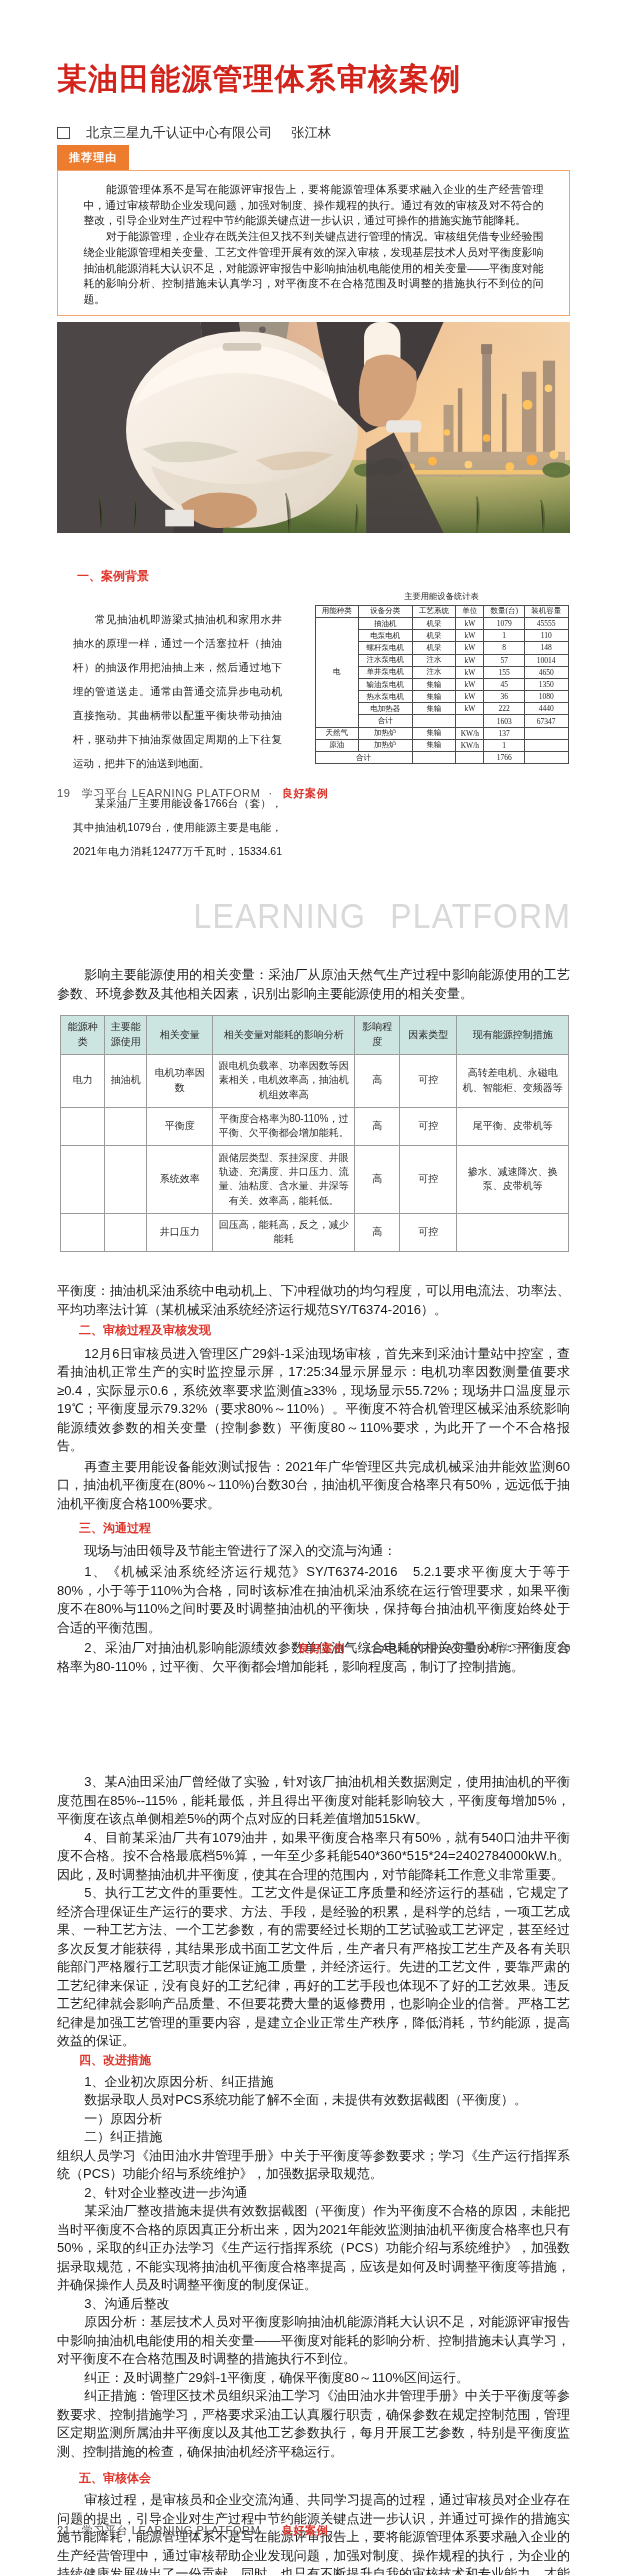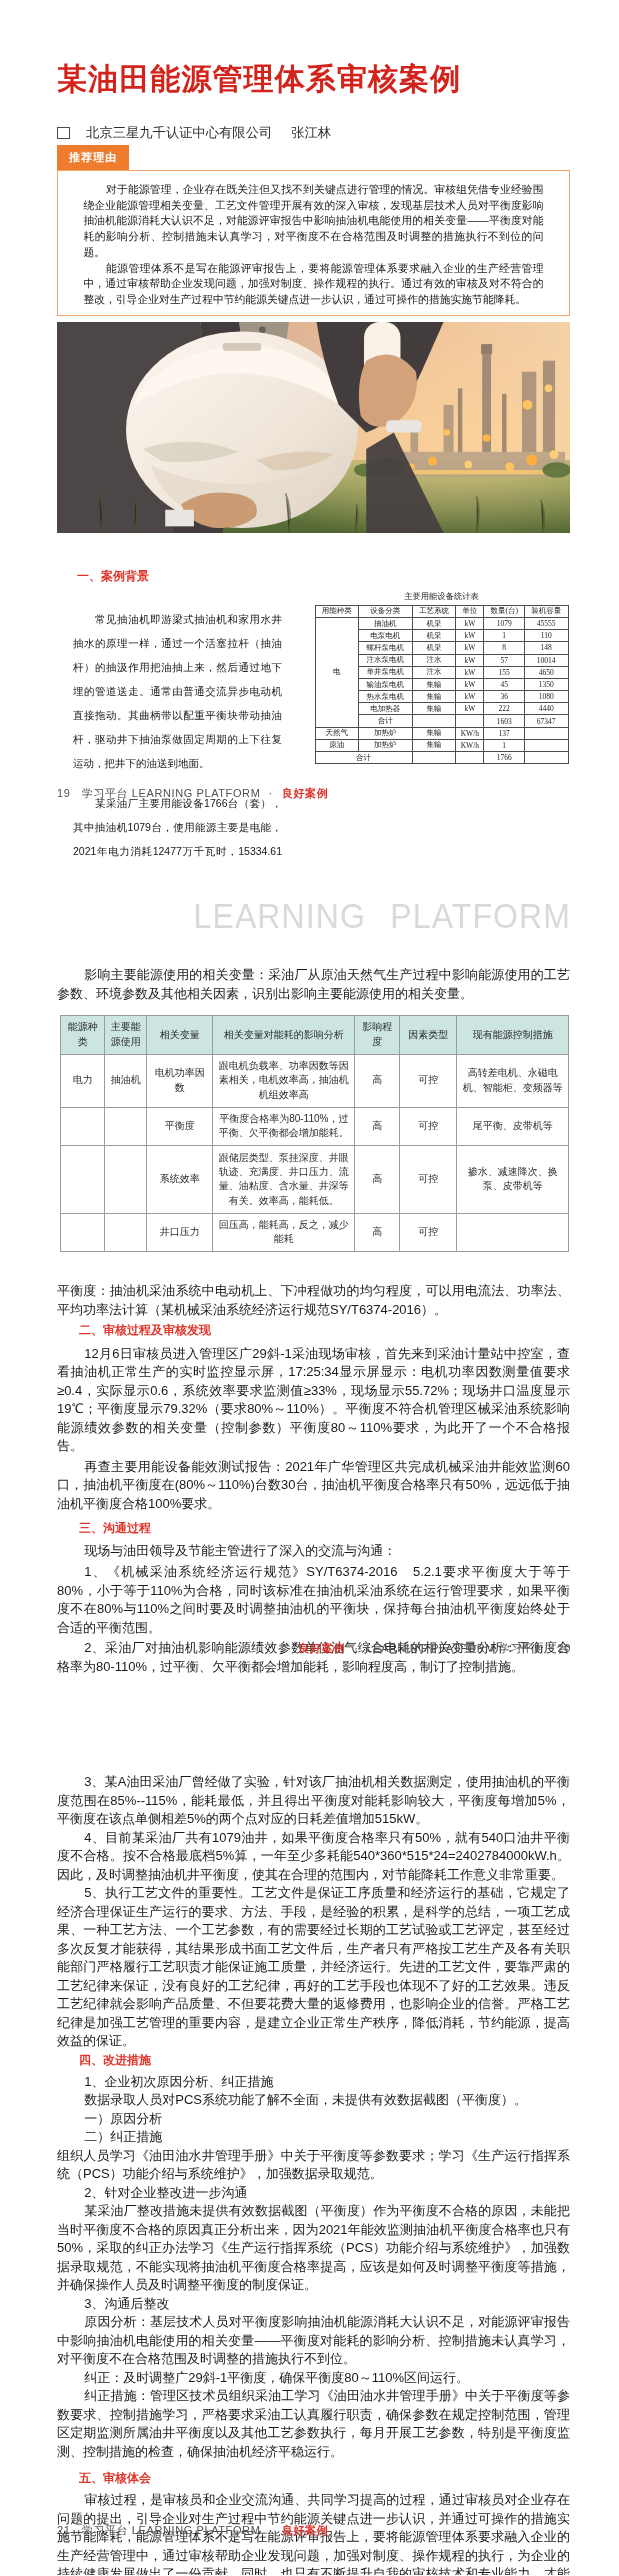--- a/index.html
+++ b/index.html
@@ -61,22 +61,22 @@
 
   <div class="abs byline">
     <span class="sq"></span>
     <span class="org">北京三星九千认证中心有限公司</span>
     <span>张江林</span>
   </div>
 
   <div class="abs rec-tab">推荐理由</div>
 
   <div class="abs rec-box">
+    <p>能源管理体系不是写在能源评审报告上，要将能源管理体系要求融入企业的生产经营管理中，通过审核帮助企业发现问题，加强对制度、操作规程的执行。通过有效的审核及对不符合的整改，引导企业对生产过程中节约能源关键点进一步认识，通过可操作的措施实施节能降耗。</p>
     <p>对于能源管理，企业存在既关注但又找不到关键点进行管理的情况。审核组凭借专业经验围绕企业能源管理相关变量、工艺文件管理开展有效的深入审核，发现基层技术人员对平衡度影响抽油机能源消耗大认识不足，对能源评审报告中影响抽油机电能使用的相关变量——平衡度对能耗的影响分析、控制措施未认真学习，对平衡度不在合格范围及时调整的措施执行不到位的问题。</p>
-    <p>能源管理体系不是写在能源评审报告上，要将能源管理体系要求融入企业的生产经营管理中，通过审核帮助企业发现问题，加强对制度、操作规程的执行。通过有效的审核及对不符合的整改，引导企业对生产过程中节约能源关键点进一步认识，通过可操作的措施实施节能降耗。</p>
   </div>
 
   <div class="abs photo-wrap">
     <svg width="513" height="211" viewBox="0 0 929 382">
       <defs>
         <linearGradient id="sky" x1="0" y1="0" x2="1" y2="0">
           <stop offset="0" stop-color="#b3a2a6"></stop>
             <stop offset="0.45" stop-color="#dcb59a"></stop>
           <stop offset="0.75" stop-color="#f0c9a0"></stop>
             <stop offset="1" stop-color="#f4d5ae"></stop>

